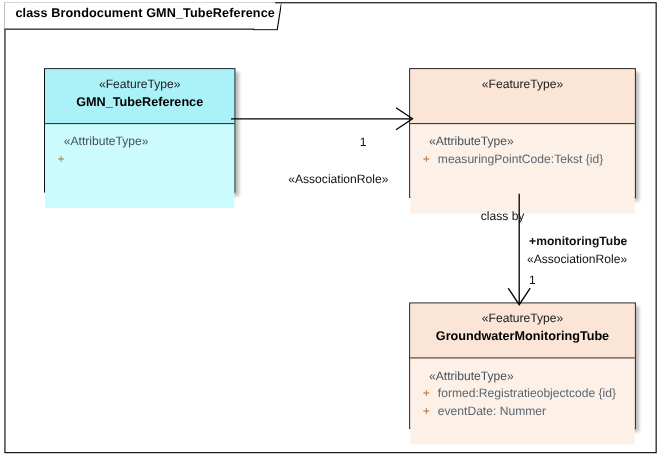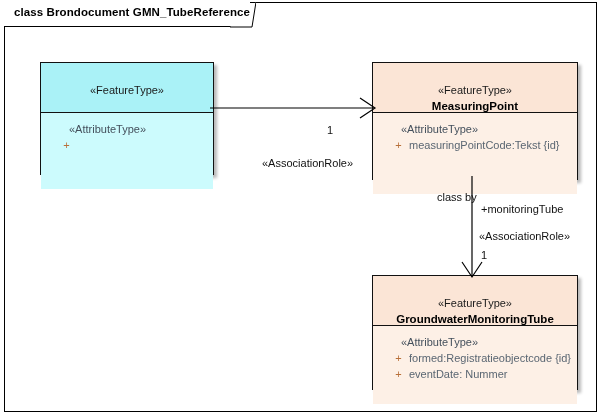--- a/index.html
+++ b/index.html
@@ -18,25 +18,25 @@
                    overflow:hidden;}
   .frame-tab-slant svg{display:block;}
   .frame-title{position:absolute;left:14px;top:6px;font-size:11.5px;
                font-weight:bold;color:#000;white-space:nowrap;
                letter-spacing:0.1px;}
 
   
   .uml-box{position:absolute;box-sizing:border-box;border:1.6px solid #111;
            box-shadow:3px 3px 3px rgba(0,0,0,0.28);}
   .uml-head{box-sizing:border-box;border-bottom:1.6px solid #111;
-            text-align:center;padding:20px 4px 7px 4px;}
+            text-align:center;padding:7px 4px 7px 4px;}
   .uml-stereo{font-size:11px;color:#1a1a1a;line-height:15px;}
   .uml-name{font-size:11.5px;font-weight:bold;color:#000;line-height:16px;
             white-space:nowrap;}
-  .uml-body{padding:8px 4px 8px 15px;}
+  .uml-body{padding:8px 4px 8px 4px;}
   .attr-stereo{font-size:11px;color:#44505c;padding-left:13px;line-height:16px;}
   .attr-row{font-size:11px;color:#5a6672;line-height:16px;
             display:flex;align-items:baseline;white-space:nowrap;}
   .attr-vis{color:#b8703a;width:21px;text-align:center;flex:0 0 21px;
             font-size:11px;}
   .attr-txt{color:#5a6672;}
 
   
   #box-tuberef{left:40px;top:62px;width:174px;height:113px;background:#aaf2f7;}
   #box-tuberef .uml-head{background:#aaf2f7;height:50px;}
@@ -55,21 +55,21 @@
   #conn-horizontal{left:210px;top:96px;width:168px;height:24px;}
   #conn-vertical{left:452px;top:176px;width:44px;height:104px;}
 
   
   .lbl{position:absolute;font-size:11px;color:#111;white-space:nowrap;
        line-height:14px;}
   #lbl-mp-mult{left:327px;top:123px;}
   #lbl-mp-role{left:266px;top:140px;}
   #lbl-mp-stereo{left:262px;top:156px;}
   #lbl-formedby{left:437px;top:190px;}
-  #lbl-mt-role{left:481px;top:202px;}
+  #lbl-mt-role{left:481px;top:213px;font-weight:bold;}
   #lbl-mt-stereo{left:479px;top:229px;}
   #lbl-mt-mult{left:481px;top:248px;}
 
   .clip-right{max-width:117px;overflow:hidden;display:block;}
 </style>
 </head>
 <body>
 
 <div class="diagram">
 
@@ -79,33 +79,33 @@
     <svg width="26" height="26" viewBox="0 0 26 26">
       <path d="M0,25 L22,25 L26,0" fill="#ffffff" stroke="none"></path>
       <path d="M0,25 L22,25 L26,0" fill="none" stroke="#000000" stroke-width="1"></path>
     </svg>
   </div>
   <div class="frame-title">class Brondocument GMN_TubeReference</div>
 
   <div class="uml-box" id="box-tuberef">
     <div class="uml-head">
       <div class="uml-stereo">«FeatureType»</div>
+      <div class="uml-name">GMN_TubeReference</div>
     </div>
     <div class="uml-body">
       <div class="attr-stereo">«AttributeType»</div>
       <div class="attr-row">
         <span class="attr-vis">+</span>
       </div>
     </div>
   </div>
 
   <div class="uml-box" id="box-measuringpoint">
     <div class="uml-head">
       <div class="uml-stereo">«FeatureType»</div>
-      <div class="uml-name">MeasuringPoint</div>
     </div>
     <div class="uml-body">
       <div class="attr-stereo">«AttributeType»</div>
       <div class="attr-row">
         <span class="attr-vis">+</span>
         <span class="attr-txt">measuringPointCode:Tekst {id}</span>
       </div>
     </div>
   </div>
 

